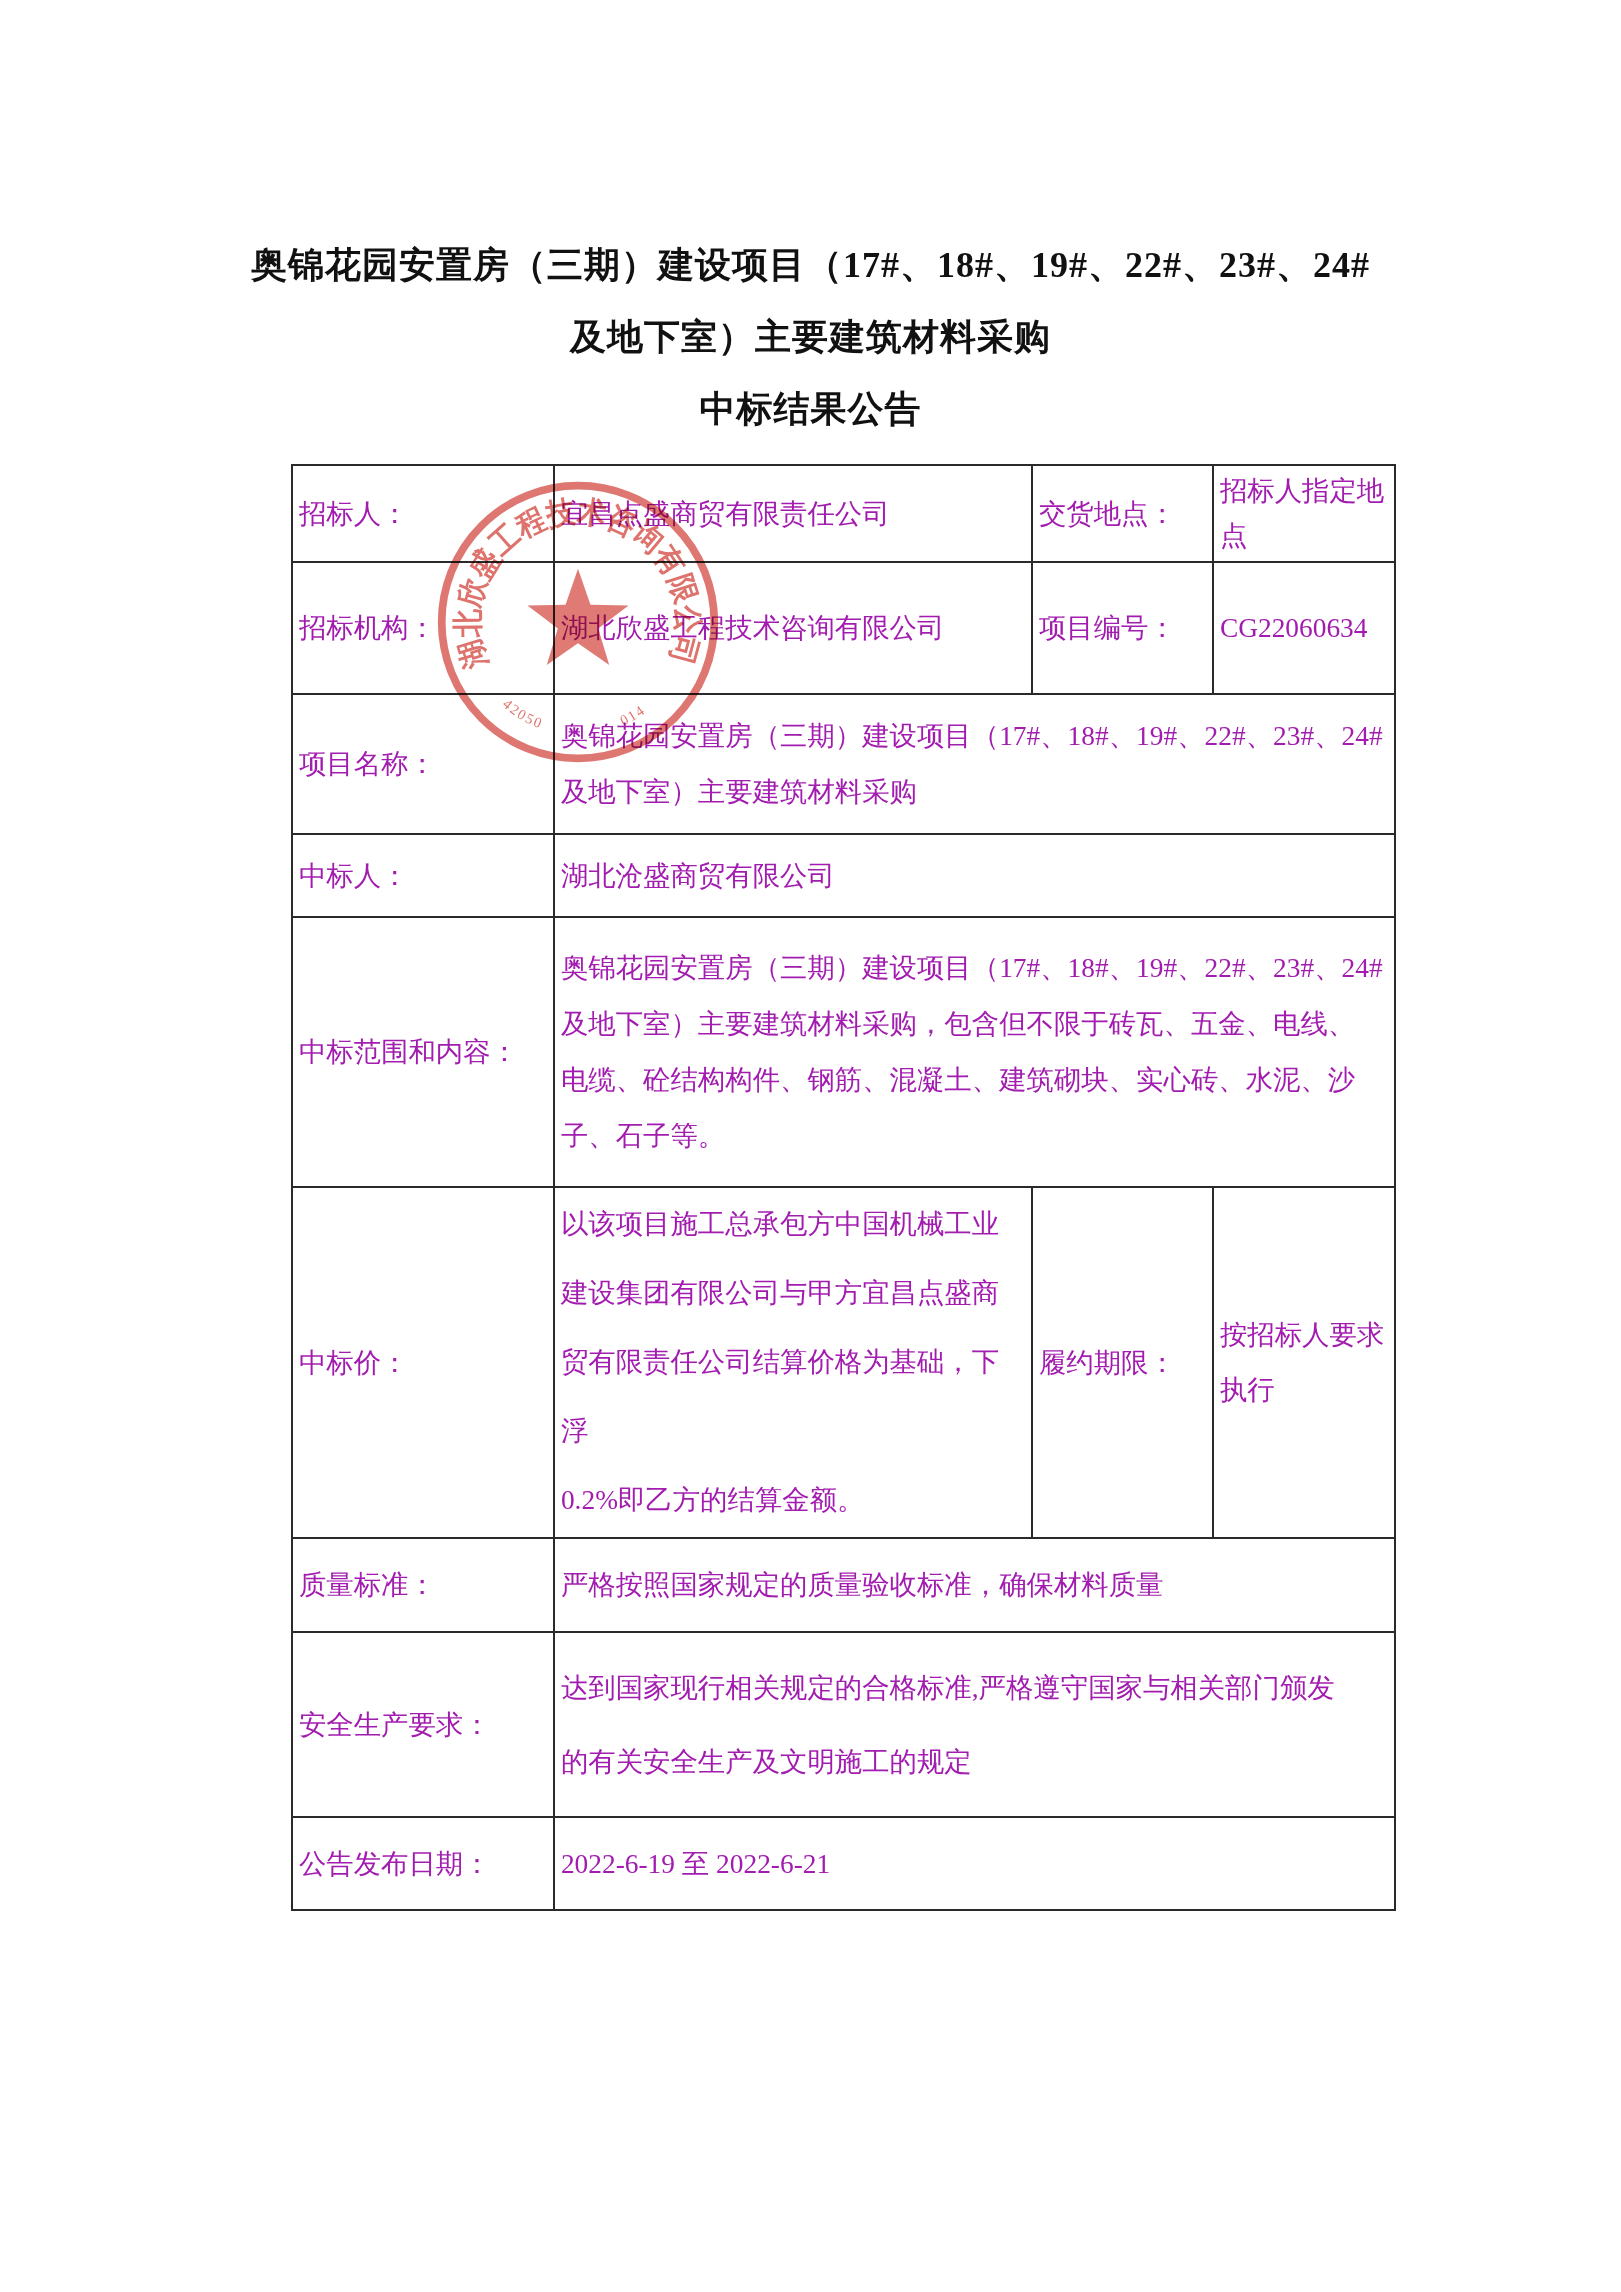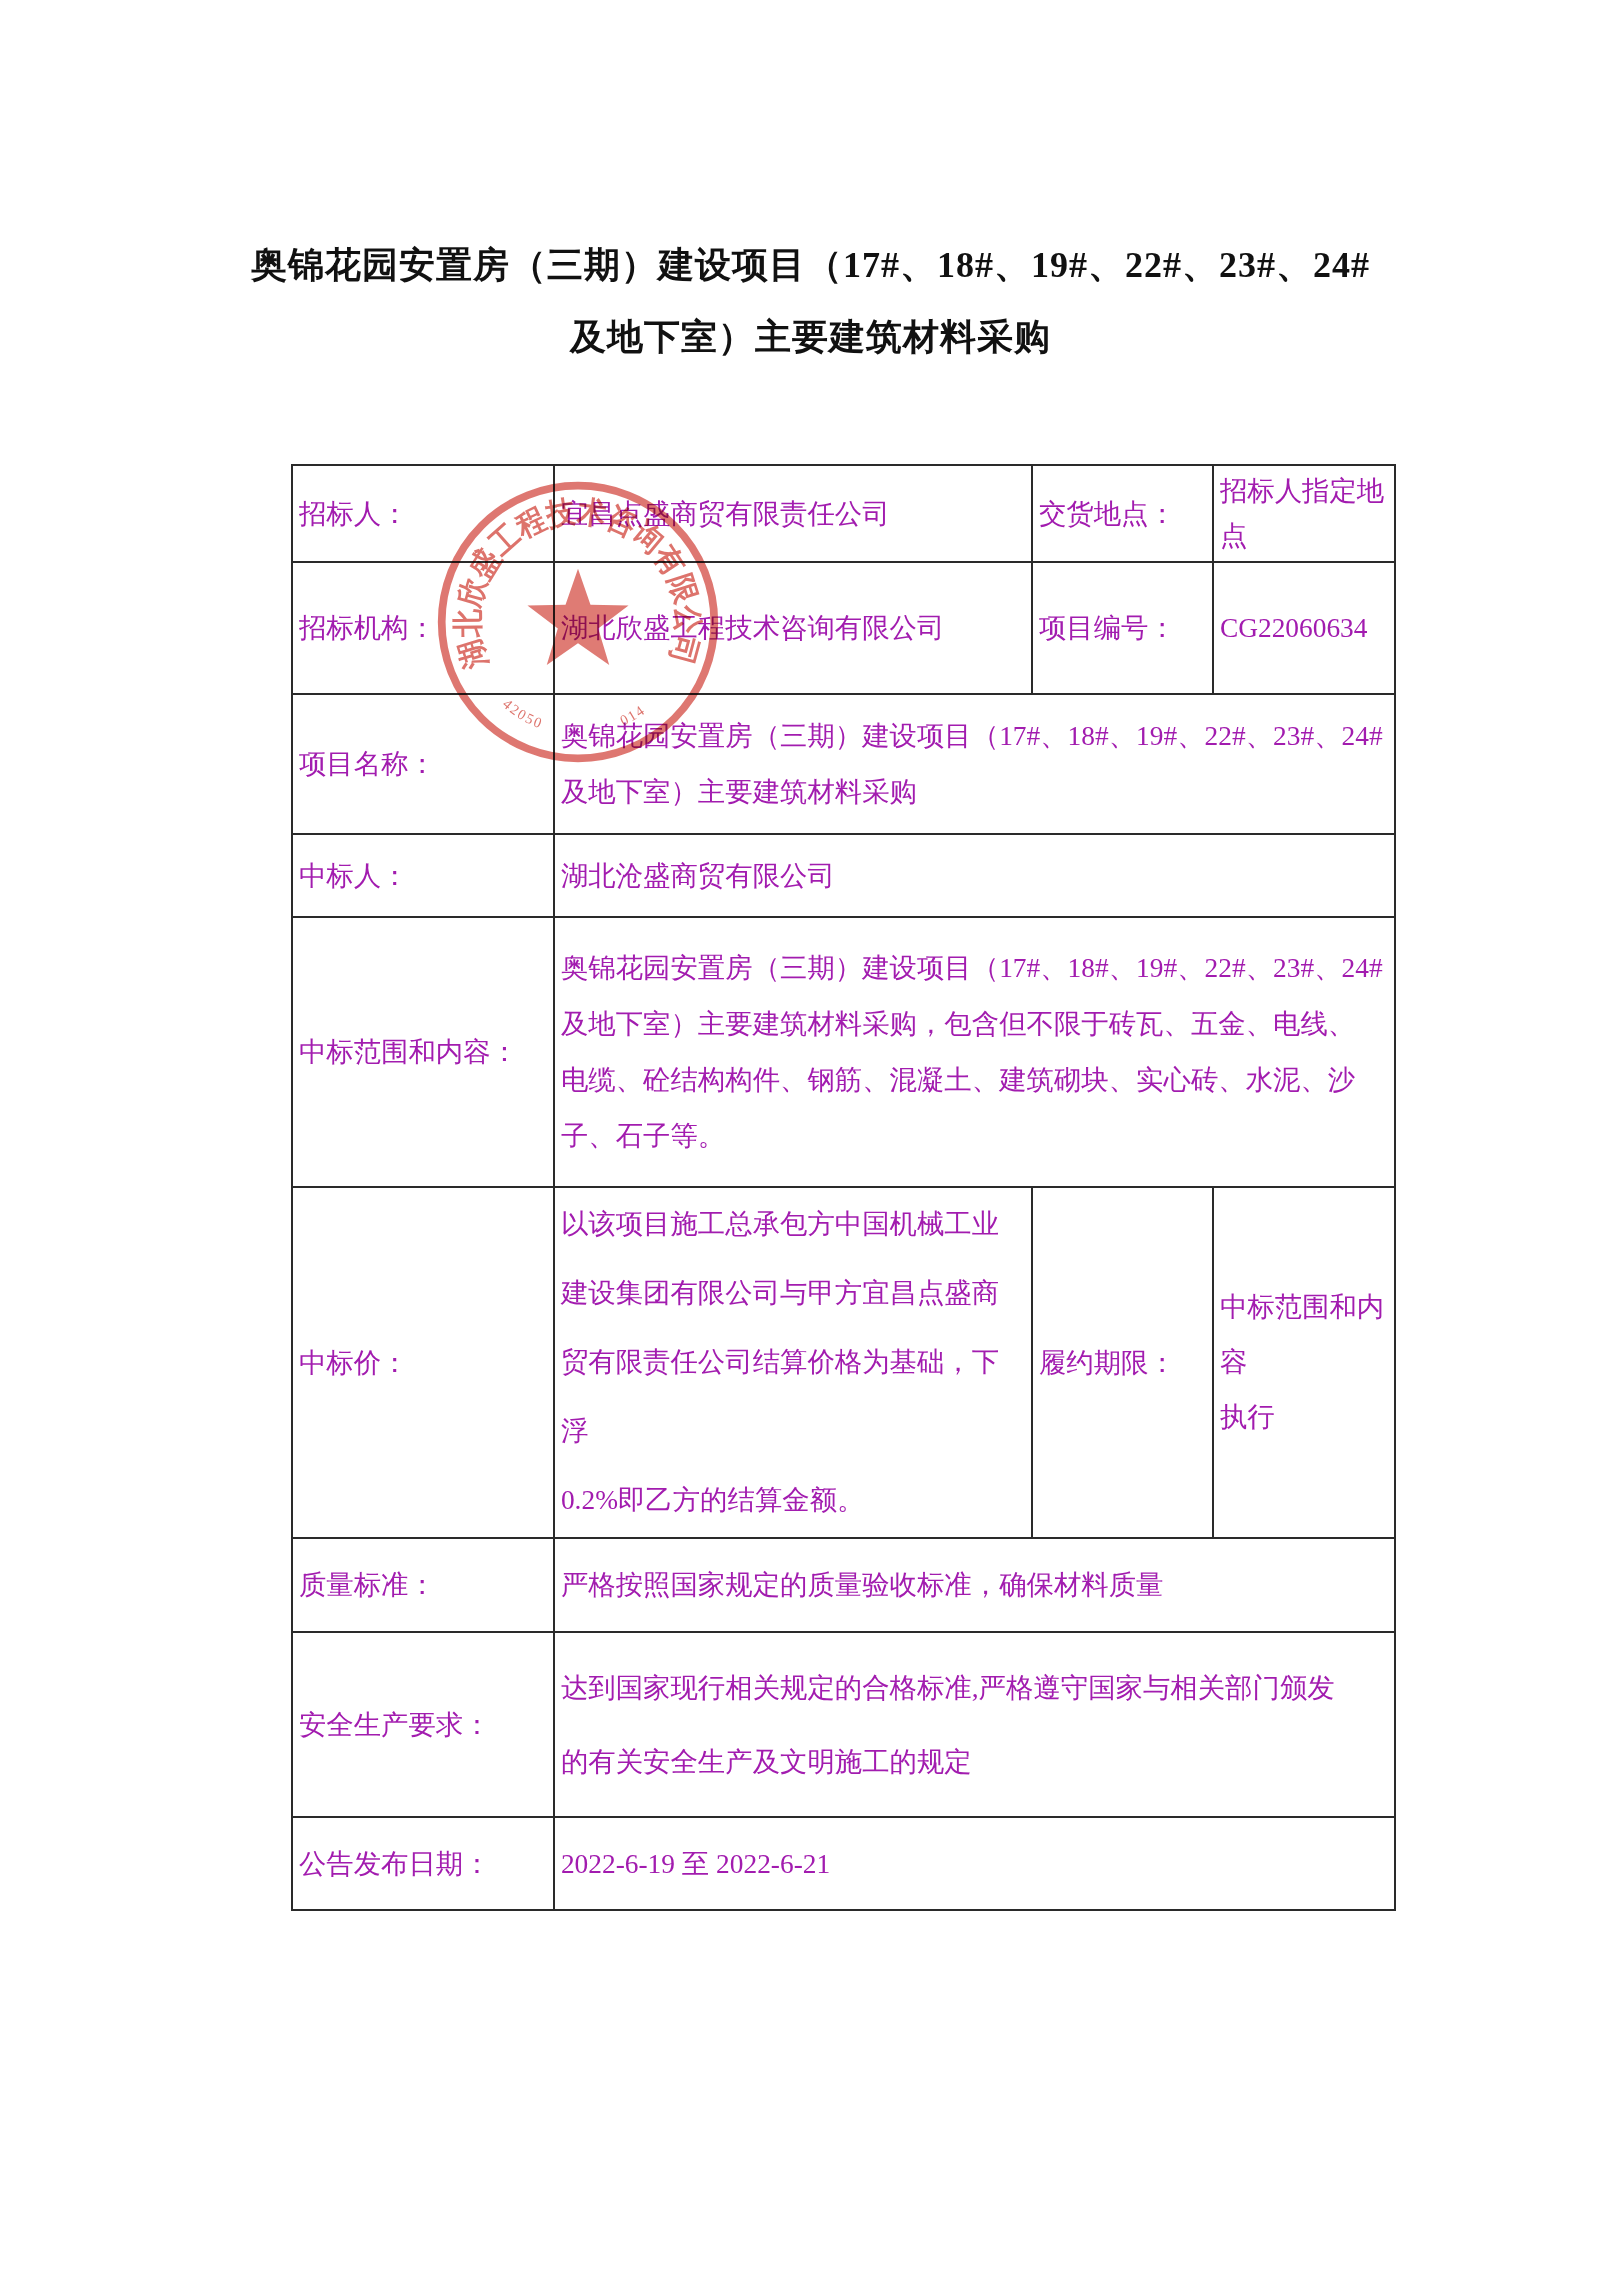--- a/index.html
+++ b/index.html
@@ -59,20 +59,21 @@
   }
 </style>
 </head>
 <body>
 
 <div class="page">
 
   <div class="title-block">
     <div class="title-line">奥锦花园安置房（三期）建设项目（17#、18#、19#、22#、23#、24#</div>
     <div class="title-line">及地下室）主要建筑材料采购</div>
+    <div class="title-line">中标结果公告</div>
   </div>
 
   <table class="result">
     <colgroup>
       <col style="width:262px">
         <col style="width:478px">
         <col style="width:181px">
         <col style="width:182px">
     </colgroup>
     <tbody>
@@ -105,21 +106,21 @@
 电缆、砼结构构件、钢筋、混凝土、建筑砌块、实心砖、水泥、沙
 子、石子等。</td>
       </tr>
       <tr class="r6">
         <td class="lbl">中标价：</td>
         <td class="val preline lh70">以该项目施工总承包方中国机械工业
 建设集团有限公司与甲方宜昌点盛商
 贸有限责任公司结算价格为基础，下浮
 0.2%即乙方的结算金额。</td>
         <td class="lbl">履约期限：</td>
-        <td class="val preline lh56 center">中标范围和内容
+        <td class="val preline lh56 center">按招标人要求
 执行</td>
       </tr>
       <tr class="r7">
         <td class="lbl">质量标准：</td>
         <td class="val" colspan="3">严格按照国家规定的质量验收标准，确保材料质量</td>
       </tr>
       <tr class="r8">
         <td class="lbl">安全生产要求：</td>
         <td class="val preline lh76" colspan="3">达到国家现行相关规定的合格标准,严格遵守国家与相关部门颁发
 的有关安全生产及文明施工的规定</td>

